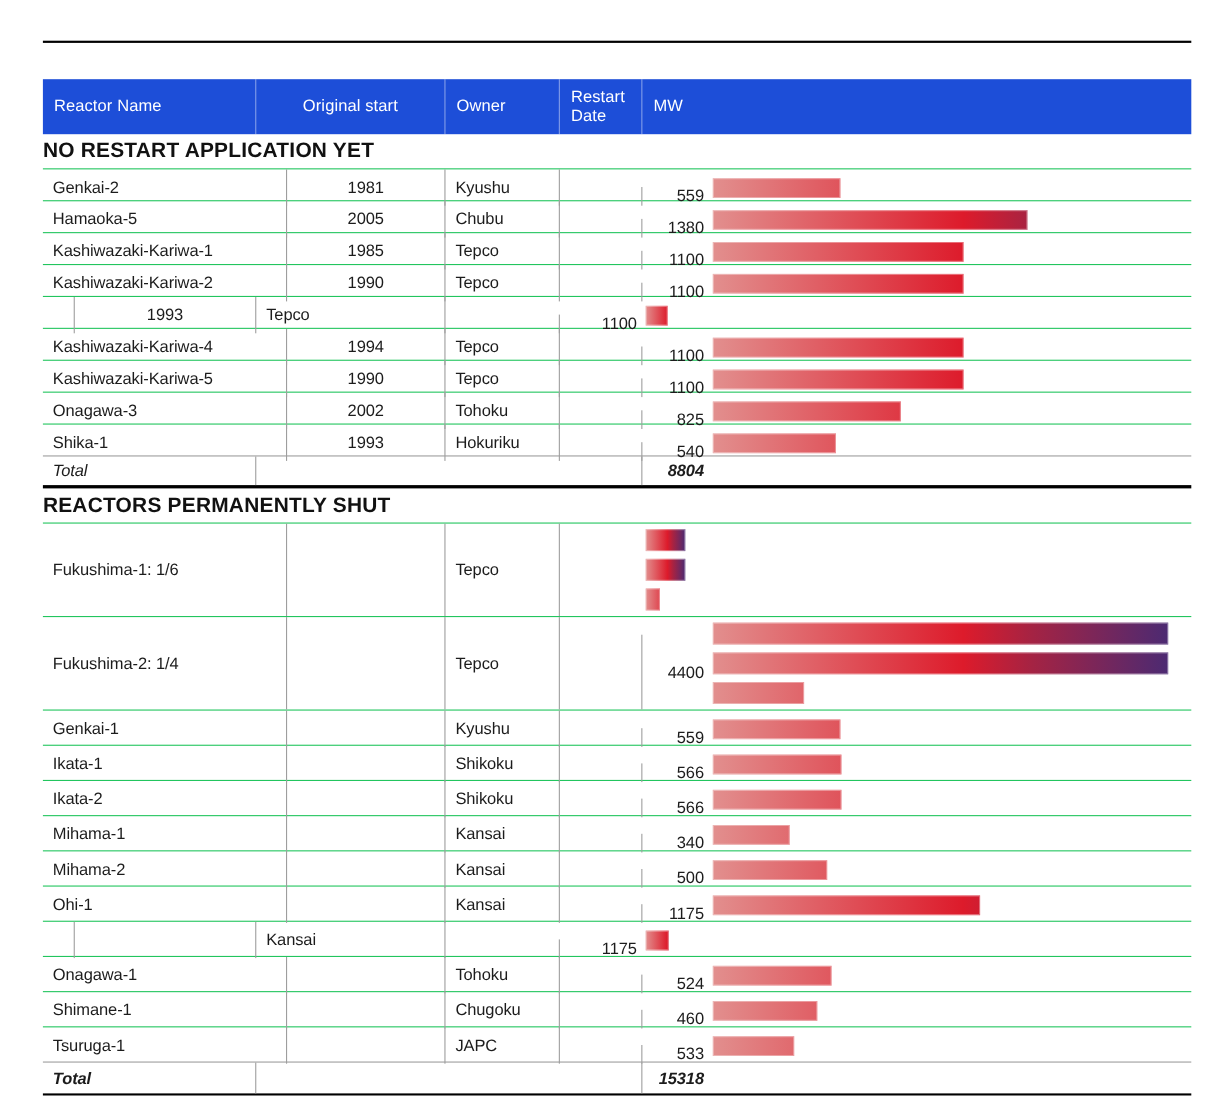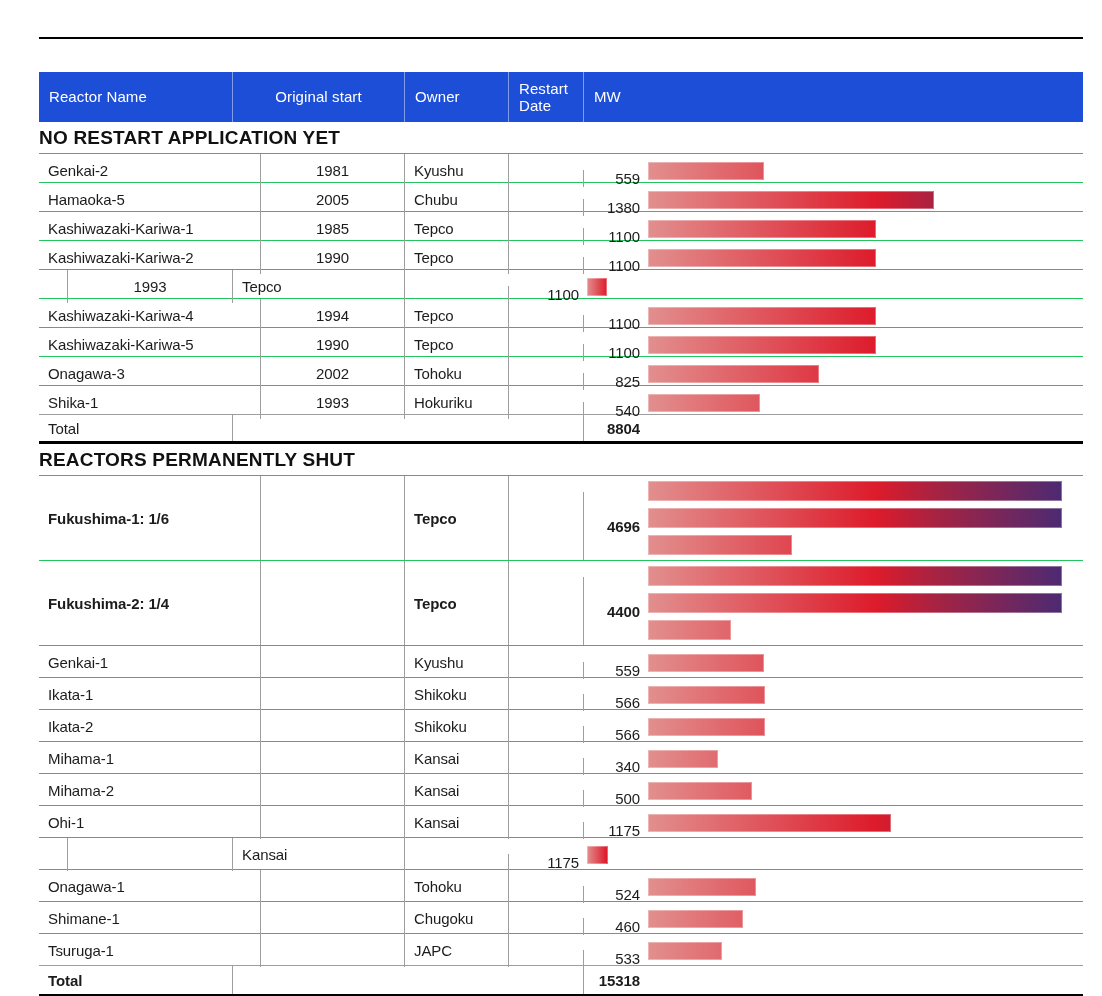--- a/index.html
+++ b/index.html
@@ -29,41 +29,41 @@
     font-size:19px;font-weight:bold;letter-spacing:.2px;color:#111;
   }
 
   
   .row{
     display:grid;grid-template-columns:193px 172px 104px 75px 61px 439px;
     border-top:1px solid #22c55e;align-items:stretch;
   }
   .sec-0 .row{height:28px;}
   .sec-1 .row{height:31px;}
-  .row.tall{height:84px !important;font-weight:bold;}
+  .row.tall{height:84px !important;}
   .cell{display:flex;align-items:center;padding:0 9px;font-size:15px;letter-spacing:-.1px;}
   .cell.b-left{border-left:1px solid #9e9e9e;}
   .c-startv{justify-content:center;margin-left:28px;}
   .c-mw{justify-content:flex-end;padding-right:4px;margin-top:16px;}
   .c-bars{flex-direction:column;justify-content:center;align-items:flex-start;
           padding:0 21px 0 4px;gap:7px;}
   .bar{
     height:18px;background-repeat:no-repeat;background-position:left center;
     box-shadow:inset 0 0 0 1px rgba(255,255,255,.35);
   }
   .tall .bar{height:20px;}
 
   
   .total-row{
     display:grid;grid-template-columns:193px 351px 61px auto;
     border-top:1px solid #9e9e9e;border-bottom:3px solid #000;
   }
   .sec-0 .total-row{height:26px;}
   .sec-1 .total-row{height:28px;}
-  .total-row .cell{height:100%;}
+  .total-row .cell{height:100%;font-style:italic;}
   .total-row .t-val{justify-content:flex-end;padding-right:4px;font-weight:bold;}
   .t-label-bold{font-weight:bold;}
 </style>
 </head>
 <body>
 
 <div class="page">
   <div class="top-rule"></div>
 
   <div class="thead" id="thead" style="background: #1d4ed8;">
@@ -173,21 +173,20 @@
           <div class="cell"></div>
         </div>
       </div>
       <div class="section sec-1">
         <div class="section-heading">REACTORS PERMANENTLY SHUT</div>
         <div class="row tall">
           <div class="cell c-name">Fukushima-1: 1/6</div>
           <div class="cell c-startv b-left"></div>
           <div class="cell b-left">Tepco</div>
           <div class="cell b-left"></div>
-          <div class="cell c-mw b-left">4696</div>
           <div class="cell c-bars">
             <div class="bar" style="width: 100%; background-image: linear-gradient(to right, rgb(226, 143, 142) 0%, rgb(221, 27, 43) 55%, rgb(165, 35, 67) 70%, rgb(76, 42, 114) 100%); background-size: 100% 100%;"></div>
             <div class="bar" style="width: 100%; background-image: linear-gradient(to right, rgb(226, 143, 142) 0%, rgb(221, 27, 43) 55%, rgb(165, 35, 67) 70%, rgb(76, 42, 114) 100%); background-size: 100% 100%;"></div>
             <div class="bar" style="width: 34.8%; background-image: linear-gradient(to right, rgb(226, 143, 142) 0%, rgb(221, 27, 43) 55%, rgb(165, 35, 67) 70%, rgb(76, 42, 114) 100%); background-size: 287.356% 100%;"></div>
           </div>
         </div>
         <div class="row tall">
           <div class="cell c-name">Fukushima-2: 1/4</div>
           <div class="cell c-startv b-left"></div>
           <div class="cell b-left">Tepco</div>

